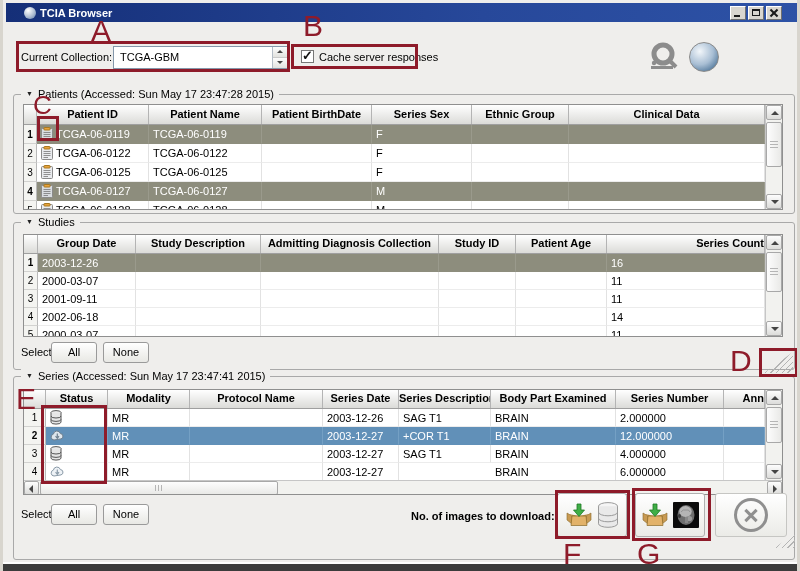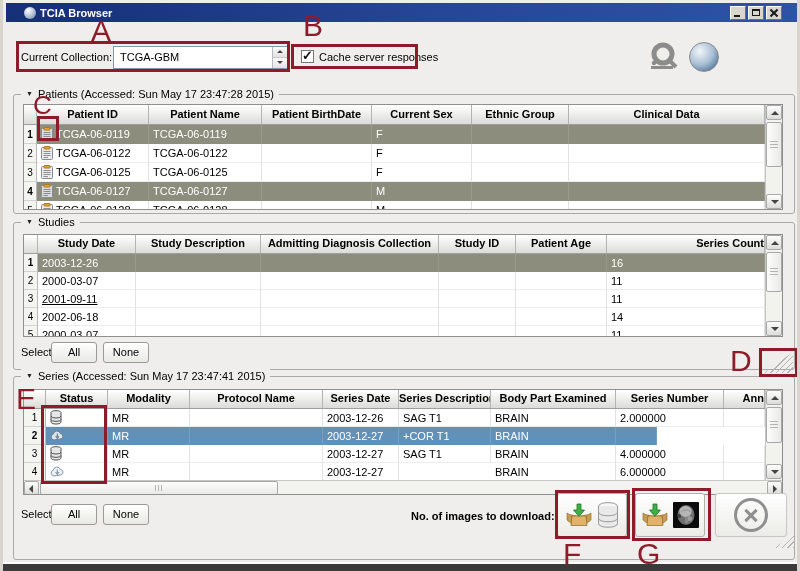--- a/index.html
+++ b/index.html
@@ -145,21 +145,21 @@
       <span class="tri">▼</span>
       <span>Patients (Accessed: Sun May 17 23:47:28 2015)</span>
     </div>
   </div>
   <div class="tbl" style="left:20px;top:104px;width:760px;height:106px;">
     <div class="thead h19">
       <div class="hc" style="width:13px;"></div>
       <div class="hc" style="width:112px;">Patient ID</div>
       <div class="hc" style="width:113px;">Patient Name</div>
       <div class="hc" style="width:110px;">Patient BirthDate</div>
-      <div class="hc" style="width:100px;">Current Sex</div>
+      <div class="hc" style="width:100px;">Series Sex</div>
       <div class="hc" style="width:97px;">Ethnic Group</div>
       <div class="hc" style="width:196px;">Clinical Data</div>
     </div>
     <div class="trow h19 sel-olive">
       <div class="cell num" style="width:13px;">1</div>
       <div class="cell" style="width:112px;">
           <svg width="12" height="14" viewBox="0 0 12 14">
             <rect x="0.5" y="1.5" width="11" height="12" rx="1" fill="#d8dce0" stroke="#8a8a8a"></rect>
             <rect x="3" y="0.5" width="6" height="2.5" rx="0.5" fill="#e8a33d" stroke="#a87820"></rect>
             <line x1="2.5" y1="5.5" x2="9.5" y2="5.5" stroke="#777" stroke-width="0.8"></line>
@@ -261,21 +261,21 @@
 
   <div class="gb" style="left:10px;top:222px;width:780px;height:146px;">
     <div class="legend">
       <span class="tri">▼</span>
       <span>Studies</span>
     </div>
   </div>
   <div class="tbl" style="left:20px;top:234px;width:760px;height:103px;">
     <div class="thead h18">
       <div class="hc" style="width:14px;"></div>
-      <div class="hc" style="width:98px;">Study Date</div>
+      <div class="hc" style="width:98px;">Group Date</div>
       <div class="hc" style="width:125px;">Study Description</div>
       <div class="hc" style="width:178px;">Admitting Diagnosis Collection</div>
       <div class="hc" style="width:77px;">Study ID</div>
       <div class="hc" style="width:91px;">Patient Age</div>
       <div class="hc" style="width:158px;text-align:right;">Series Count</div>
     </div>
     <div class="trow h18 sel-olive">
       <div class="cell num" style="width:14px;">1</div>
       <div class="cell" style="width:98px;">2003-12-26</div>
       <div class="cell" style="width:125px;"></div>
@@ -288,21 +288,21 @@
       <div class="cell num" style="width:14px;">2</div>
       <div class="cell" style="width:98px;">2000-03-07</div>
       <div class="cell" style="width:125px;"></div>
       <div class="cell" style="width:178px;"></div>
       <div class="cell" style="width:77px;"></div>
       <div class="cell" style="width:91px;"></div>
       <div class="cell" style="width:158px;">11</div>
     </div>
     <div class="trow h18">
       <div class="cell num" style="width:14px;">3</div>
-      <div class="cell" style="width:98px;text-decoration:underline;">2001-09-11</div>
+      <div class="cell" style="width:98px;">2001-09-11</div>
       <div class="cell" style="width:125px;"></div>
       <div class="cell" style="width:178px;"></div>
       <div class="cell" style="width:77px;"></div>
       <div class="cell" style="width:91px;"></div>
       <div class="cell" style="width:158px;">11</div>
     </div>
     <div class="trow h18">
       <div class="cell num" style="width:14px;">4</div>
       <div class="cell" style="width:98px;">2002-06-18</div>
       <div class="cell" style="width:125px;"></div>
@@ -379,20 +379,21 @@
             <path d="M4,10 a3,3 0 0 1 -0.6,-5.9 a3.6,3.6 0 0 1 7,-0.5 a2.7,2.7 0 0 1 0.6,5.3 z" fill="#dde5ec" stroke="#6e7f8e"></path>
             <line x1="7.3" y1="3.5" x2="7.3" y2="7.5" stroke="#6e7f8e" stroke-width="1.2"></line>
             <path d="M5.6,6.2 L7.3,8.3 L9,6.2" fill="none" stroke="#6e7f8e" stroke-width="1.2"></path>
           </svg>
         </div>
       <div class="cell" style="width:82px;">MR</div>
       <div class="cell" style="width:133px;"></div>
       <div class="cell" style="width:76px;">2003-12-27</div>
       <div class="cell" style="width:92px;">+COR T1</div>
       <div class="cell" style="width:125px;">BRAIN</div>
+      <div class="cell" style="width:108px;">12.000000</div>
       <div class="cell" style="width:41px;"></div>
     </div>
     <div class="trow h18">
       <div class="cell num" style="width:22px;">3</div>
       <div class="cell" style="width:62px;">
           <svg width="12" height="15" viewBox="0 0 12 15">
             <ellipse cx="6" cy="2.6" rx="5" ry="2" fill="#efefef" stroke="#555"></ellipse>
             <path d="M1,2.6 v9.5 a5,2 0 0 0 10,0 v-9.5" fill="#e6e6e6" stroke="#555"></path>
             <path d="M1,6 a5,2 0 0 0 10,0" fill="none" stroke="#555"></path>
             <path d="M1,9.4 a5,2 0 0 0 10,0" fill="none" stroke="#555"></path>

